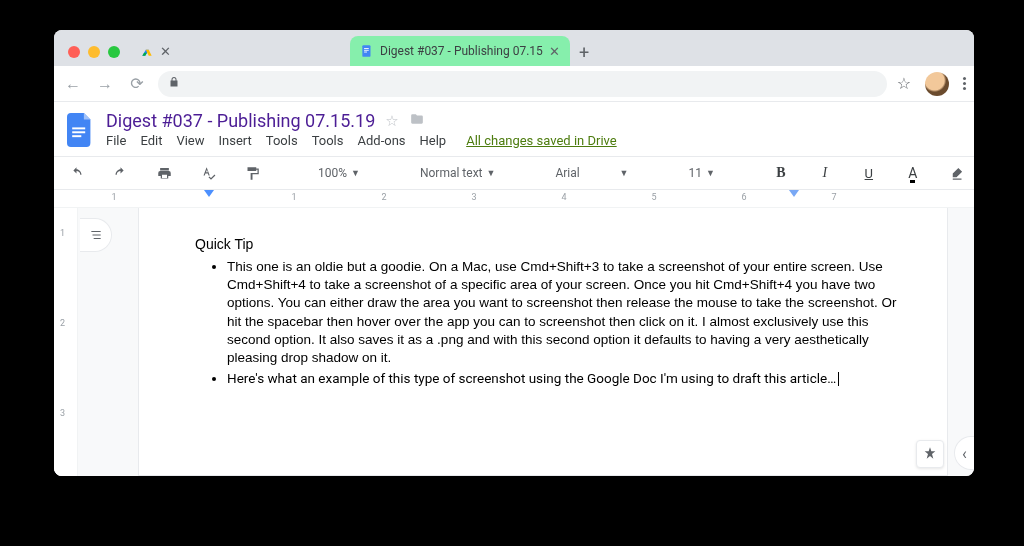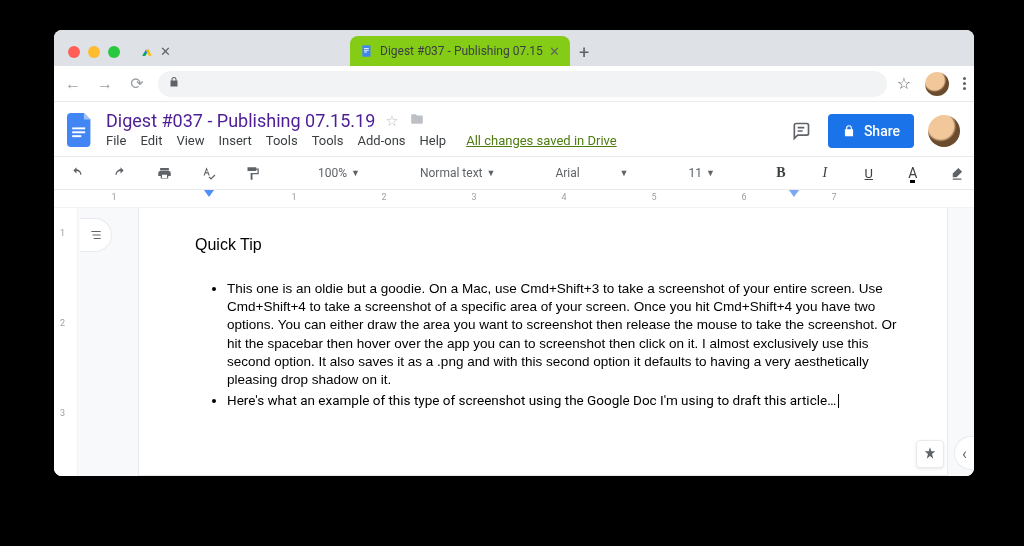--- a/index.html
+++ b/index.html
@@ -12,21 +12,21 @@
   
   .tabstrip { height: 36px; background: #dee1e6; display: flex; align-items: flex-end; padding-left: 8px; }
   .traffic { display: flex; gap: 8px; align-items: center; padding: 0 10px 8px 6px; }
   .dot { width: 12px; height: 12px; border-radius: 50%; }
   .dot.r { background: #ff5f57; } .dot.y { background: #febc2e; } .dot.g { background: #28c840; }
   .tab {
     height: 30px; min-width: 220px; max-width: 220px; border-radius: 8px 8px 0 0;
     display: flex; align-items: center; gap: 6px; padding: 0 10px; font-size: 12px;
     color: #5f6368;
   }
-  .tab.active { background: #84cc16; color: #3c4043; }
+  .tab.active { background: #86efac; color: #3c4043; }
   .tab .favicon { width: 14px; height: 14px; display:flex; align-items:center; justify-content:center; }
   .tab .title { flex: 1; white-space: nowrap; overflow: hidden; text-overflow: ellipsis; }
   .tab .x { color: #5f6368; font-size: 13px; }
   .newtab { width: 28px; height: 28px; display:flex; align-items:center; justify-content:center; color:#5f6368; font-size:18px; }
   
   .omnibar { height: 36px; background:#fff; border-bottom:1px solid #e8eaed; display:flex; align-items:center; padding:0 8px; gap:10px; }
   .navbtn { color:#9aa0a6; font-size:16px; width:22px; text-align:center; }
   .omnibox { flex:1; height:26px; background:#f1f3f4; border-radius:14px; display:flex; align-items:center; padding:0 10px; color:#5f6368; font-size:13px; gap:8px; min-width: 0;}
   .omniright { margin-left:auto; display:flex; align-items:center; gap:14px; }
   .star { color:#5f6368; font-size:16px; }
@@ -66,21 +66,21 @@
   .ruler { height:18px; background:#fff; border-bottom:1px solid #f1f3f4; position:relative; font-size:9px; color:#9aa0a6; }
   .ruler .num { position:absolute; top:2px; transform:translateX(-50%); }
   .ruler .marker { position:absolute; top:0; width:0; height:0; border-left:5px solid transparent; border-right:5px solid transparent; border-top:7px solid #79a8f5; }
   .ruler .marker.left { border-top-color:#4d90fe; }
   
   .docarea { flex:1; background:#f8f9fa; position:relative; overflow:hidden; }
   .vruler { position:absolute; left:0; top:0; bottom:0; width:24px; background:#fff; border-right:1px solid #f1f3f4; font-size:9px; color:#9aa0a6; }
   .vruler .vnum { position:absolute; left:6px; }
   .outline { position:absolute; left:26px; top:10px; width:32px; height:34px; background:#fff; border:1px solid #e8eaed; border-left:none; border-radius:0 18px 18px 0; display:flex; align-items:center; justify-content:center; color:#5f6368; }
   .page { position:absolute; left:84px; right:26px; top:0; bottom:0; background:#fff; border:1px solid #e8eaed; border-top:none; padding:28px 46px 10px 56px; }
-  .page h4 { margin:0 0 26px 0; font-size:16px; font-weight:400; font-family: Arial, sans-serif; color:#000; }
+  .page h4 { margin:0 0 6px 0; font-size:14px; font-weight:400; font-family: Arial, sans-serif; color:#000; }
   .page ul { margin:0; padding-left:32px; }
   .page li { font-size:13.5px; font-family: Arial, sans-serif; color:#000; line-height:1.35; margin-bottom:2px; }
   .caret { display:inline-block; width:1px; height:14px; background:#000; vertical-align:text-bottom; margin-left:2px; }
   .explore { position:absolute; right:30px; bottom:8px; width:28px; height:28px; background:#fff; border:1px solid #e8eaed; border-radius:4px; display:flex; align-items:center; justify-content:center; color:#5f6368; box-shadow:0 1px 3px rgba(0,0,0,.1); }
   .sidehandle { position:absolute; right:0; bottom:6px; width:20px; height:34px; background:#fff; border:1px solid #e8eaed; border-right:none; border-radius:18px 0 0 18px; display:flex; align-items:center; justify-content:center; color:#5f6368; }
 </style>
 </head>
 <body>
 
 <div class="window">
@@ -164,36 +164,20 @@
         <span>Edit</span>
         <span>View</span>
         <span>Insert</span>
         <span>Tools</span>
         <span>Tools</span>
         <span>Add-ons</span>
         <span>Help</span>
         <span class="saved">All changes saved in Drive</span>
       </div>
     </div>
-    <div class="hdrright">
-      <div class="comment">
-        <svg width="22" height="20" viewBox="0 0 24 24" fill="none" stroke="#5f6368" stroke-width="2">
-            <path d="M21 15a2 2 0 0 1-2 2H8l-4 4V5a2 2 0 0 1 2-2h13a2 2 0 0 1 2 2z"></path>
-            <line x1="8" y1="8" x2="16" y2="8"></line>
-            <line x1="8" y1="12" x2="14" y2="12"></line>
-          </svg>
-      </div>
-      <div class="sharebtn">
-        <svg width="14" height="14" viewBox="0 0 24 24" fill="#fff">
-            <path d="M17 9V7a5 5 0 0 0-10 0v2H5v12h14V9h-2zm-8 0V7a3 3 0 0 1 6 0v2H9z"></path>
-          </svg>
-        <span>Share</span>
-      </div>
-      <div class="bigavatar"></div>
-    </div>
   </div>
 
   <div class="toolbar">
     <div class="tb">
         <svg viewBox="0 0 24 24" fill="#5f6368">
           <path d="M12 5V2L7 7l5 5V8c3 0 6 2 6 6h2c0-5-4-9-8-9z"></path>
         </svg>
       </div>
     <div class="tb">
         <svg viewBox="0 0 24 24" fill="#5f6368">

